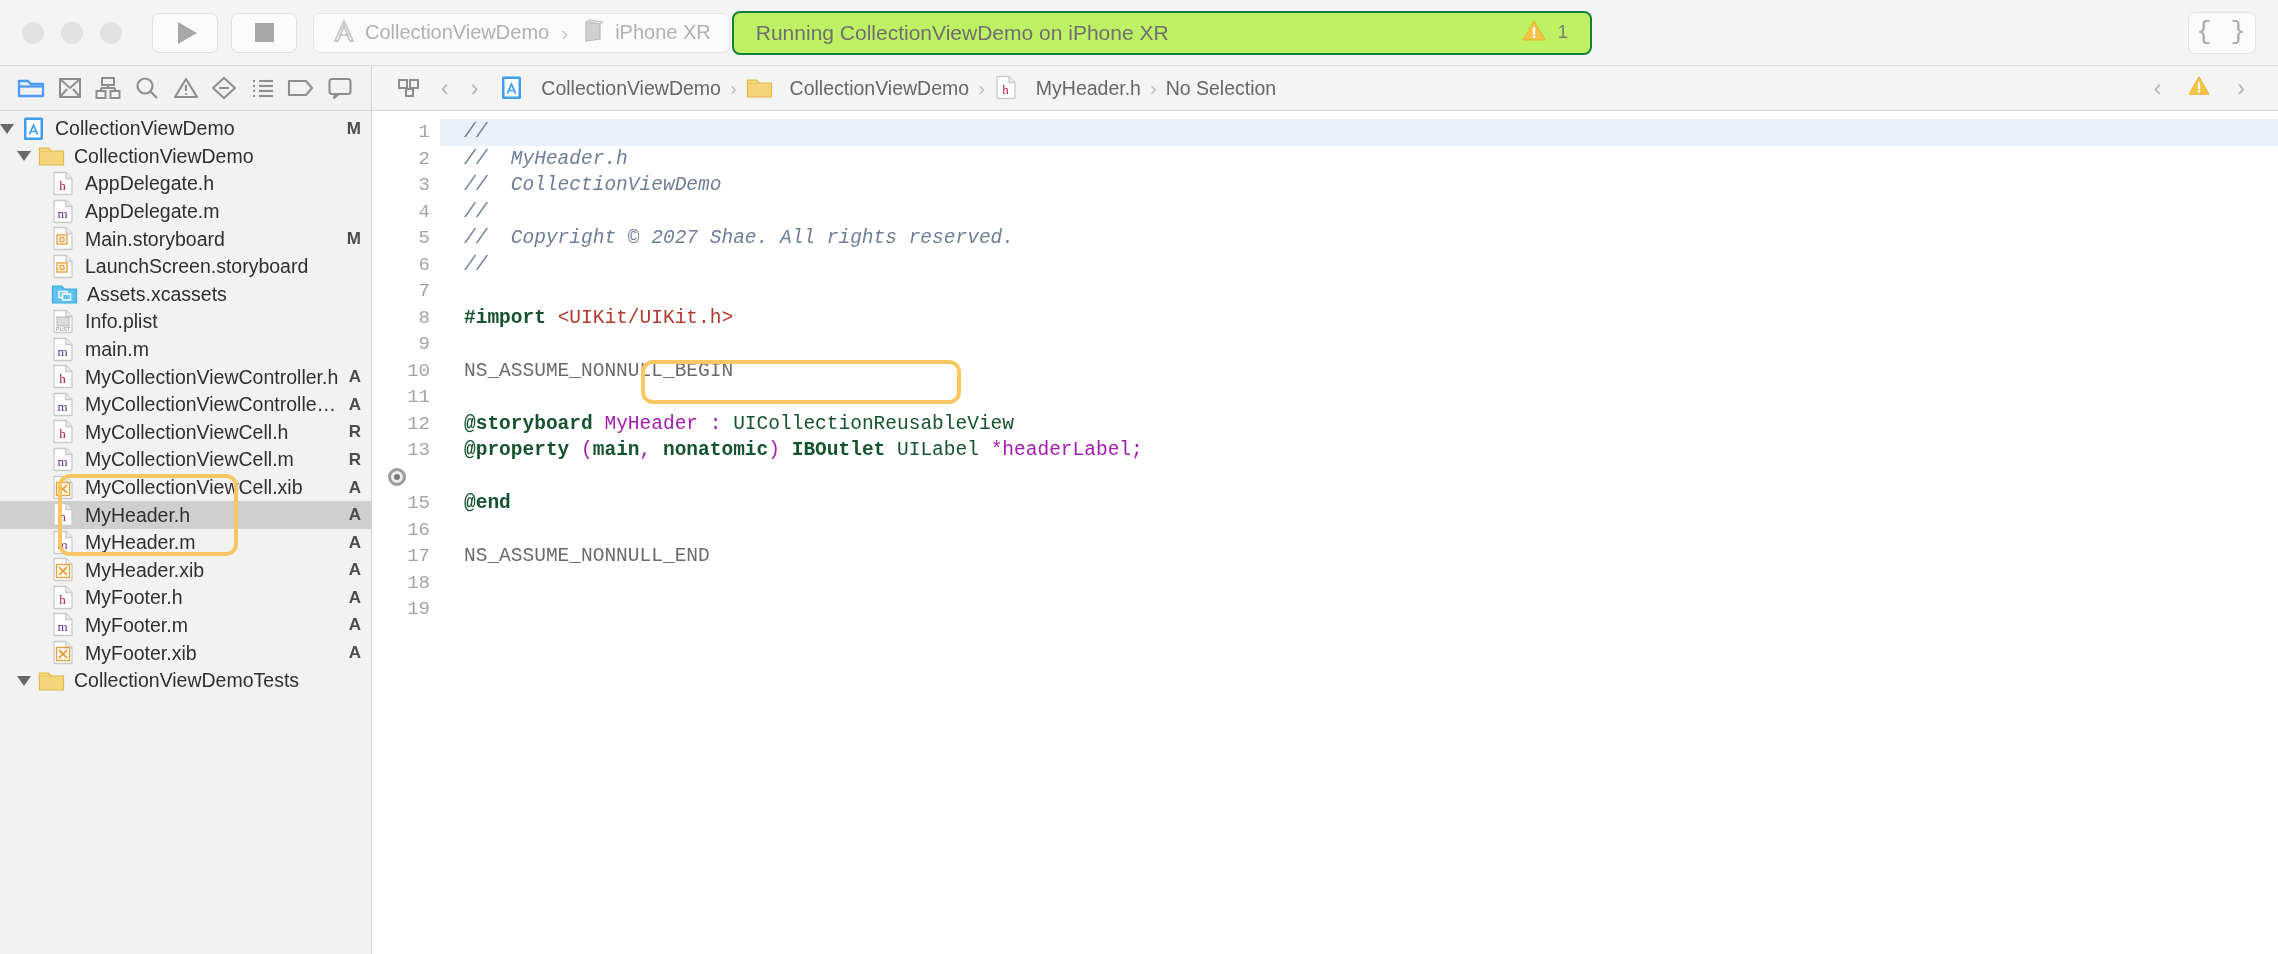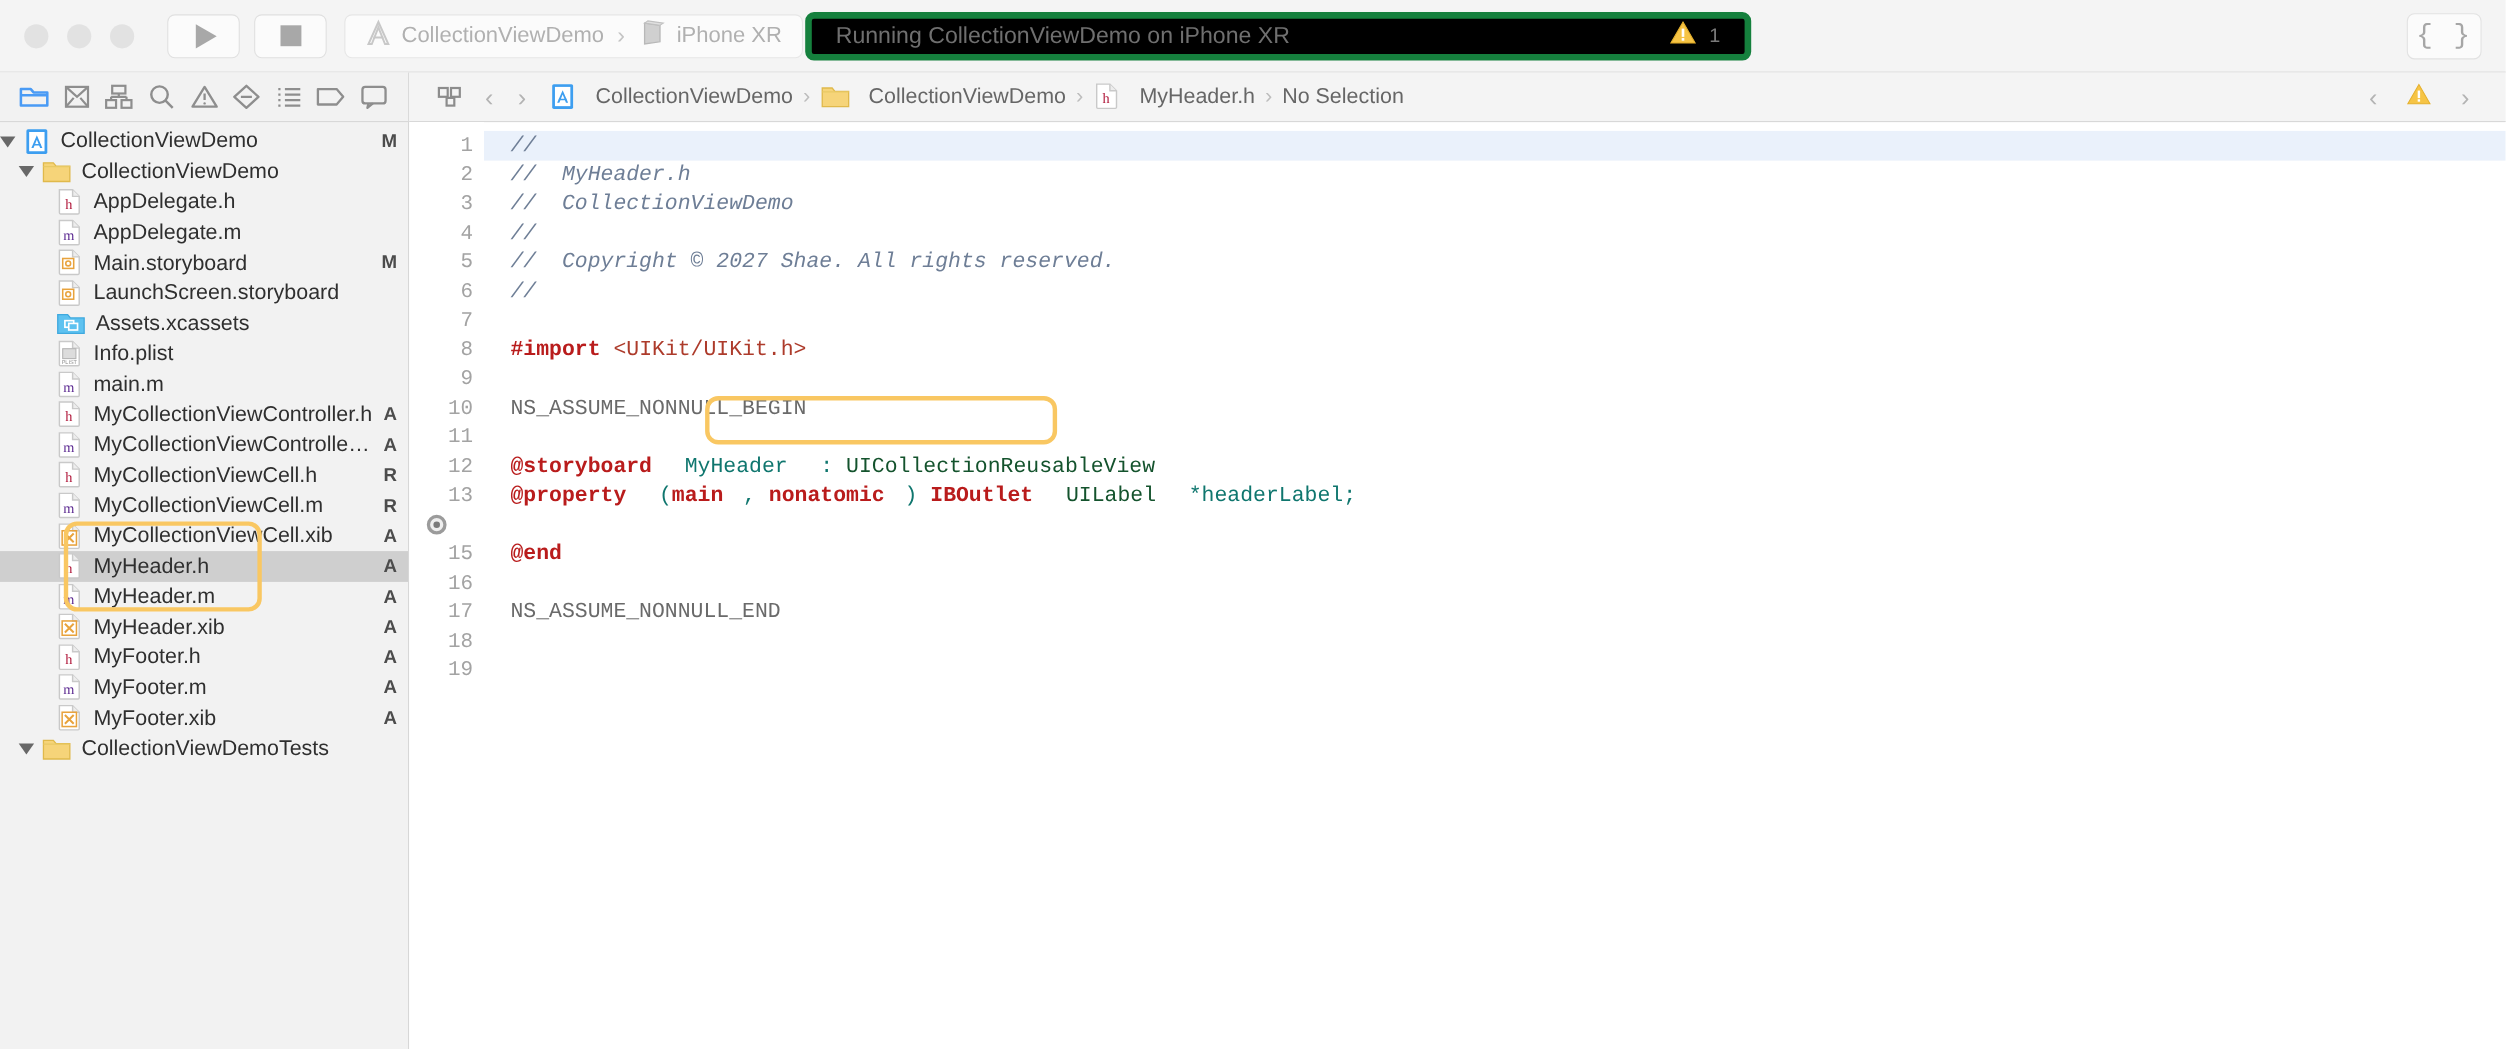--- a/index.html
+++ b/index.html
@@ -48,22 +48,22 @@
     display: flex; align-items: center;
     padding: 0 18px;
     gap: 9px;
   }
   .scheme-txt { font-size: 20px; color: #b0b0b0; white-space: nowrap; }
   .chev-sep { font-size: 21px; color: #c4c4c4; margin: 0 3px; }
 
   .status-box {
     position: absolute; left: 51%; transform: translateX(-50%);
     width: 860px; height: 44px;
-    border: 6px solid #15803d; border-radius: 8px;
-    background: #000000;
+    border: 2px solid #15803d; border-radius: 8px;
+    background: #bef264;
     display: flex; align-items: center;
     padding: 0 22px;
   }
   .status-txt { font-size: 21px; color: #6f6f6f; white-space: nowrap; }
   .status-warn { margin-left: auto; display: flex; align-items: center; gap: 11px; }
   .warn-count { font-size: 18px; color: #7a7a7a; }
 
   .braces-btn {
     position: absolute; right: 22px;
     width: 68px; height: 42px;
@@ -177,23 +177,23 @@
   .code {
     flex: 1; padding-top: 8px; padding-left: 24px;
     font-family: "Liberation Mono", monospace;
     font-size: 19.5px;
     min-width: 0; overflow: hidden;
   }
   .cline { height: 26.5px; line-height: 26.5px; white-space: pre; }
   .cline.first { background: #eaf1fb; margin-left: -24px; padding-left: 24px; }
   .cmt { color: #6e7e96; font-style: italic; }
   .pre { color: #ad3b2b; }
-  .kw  { color: #b91c1c; font-weight: bold; }
+  .kw  { color: #14532d; font-weight: bold; }
   .typ { color: #14532d; }
-  .pln { color: #0f766e; margin-left: 18px; }
+  .pln { color: #a21caf; }
   .mac { color: #6a6a6a; }
 
   
   .anno {
     position: absolute;
     border: 4px solid #f9c762;
     border-radius: 12px;
     pointer-events: none;
   }
 </style>

